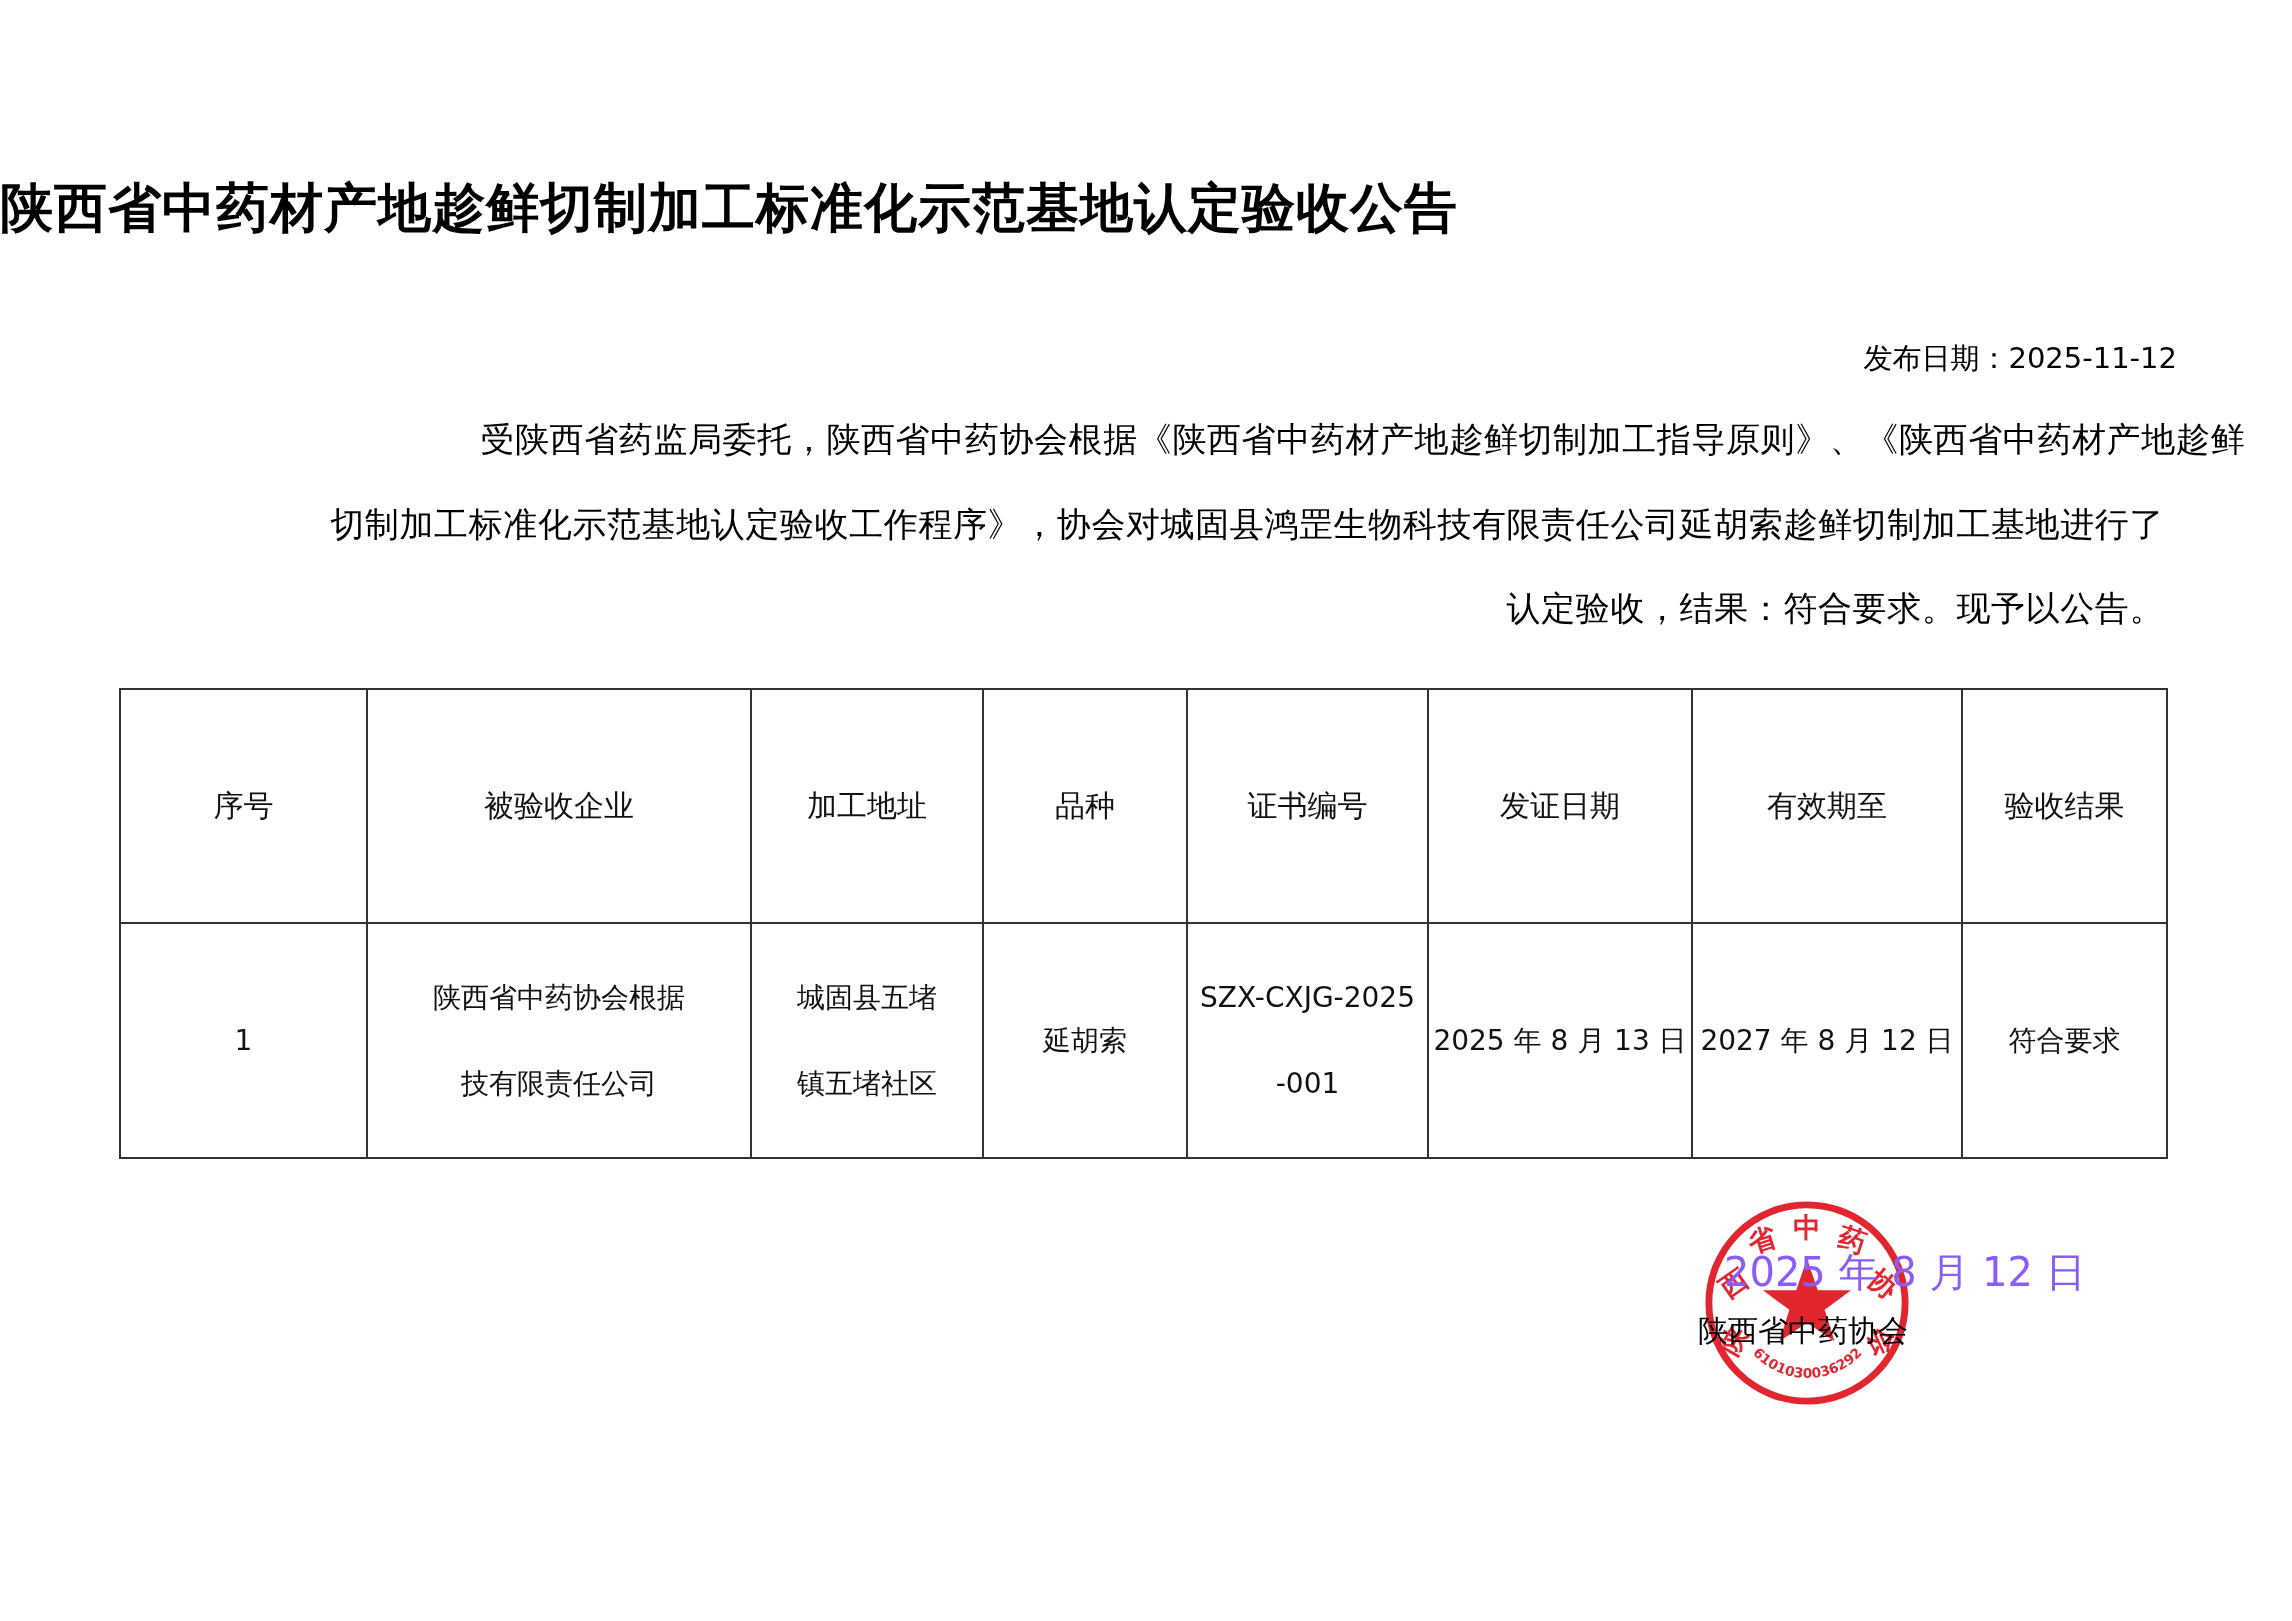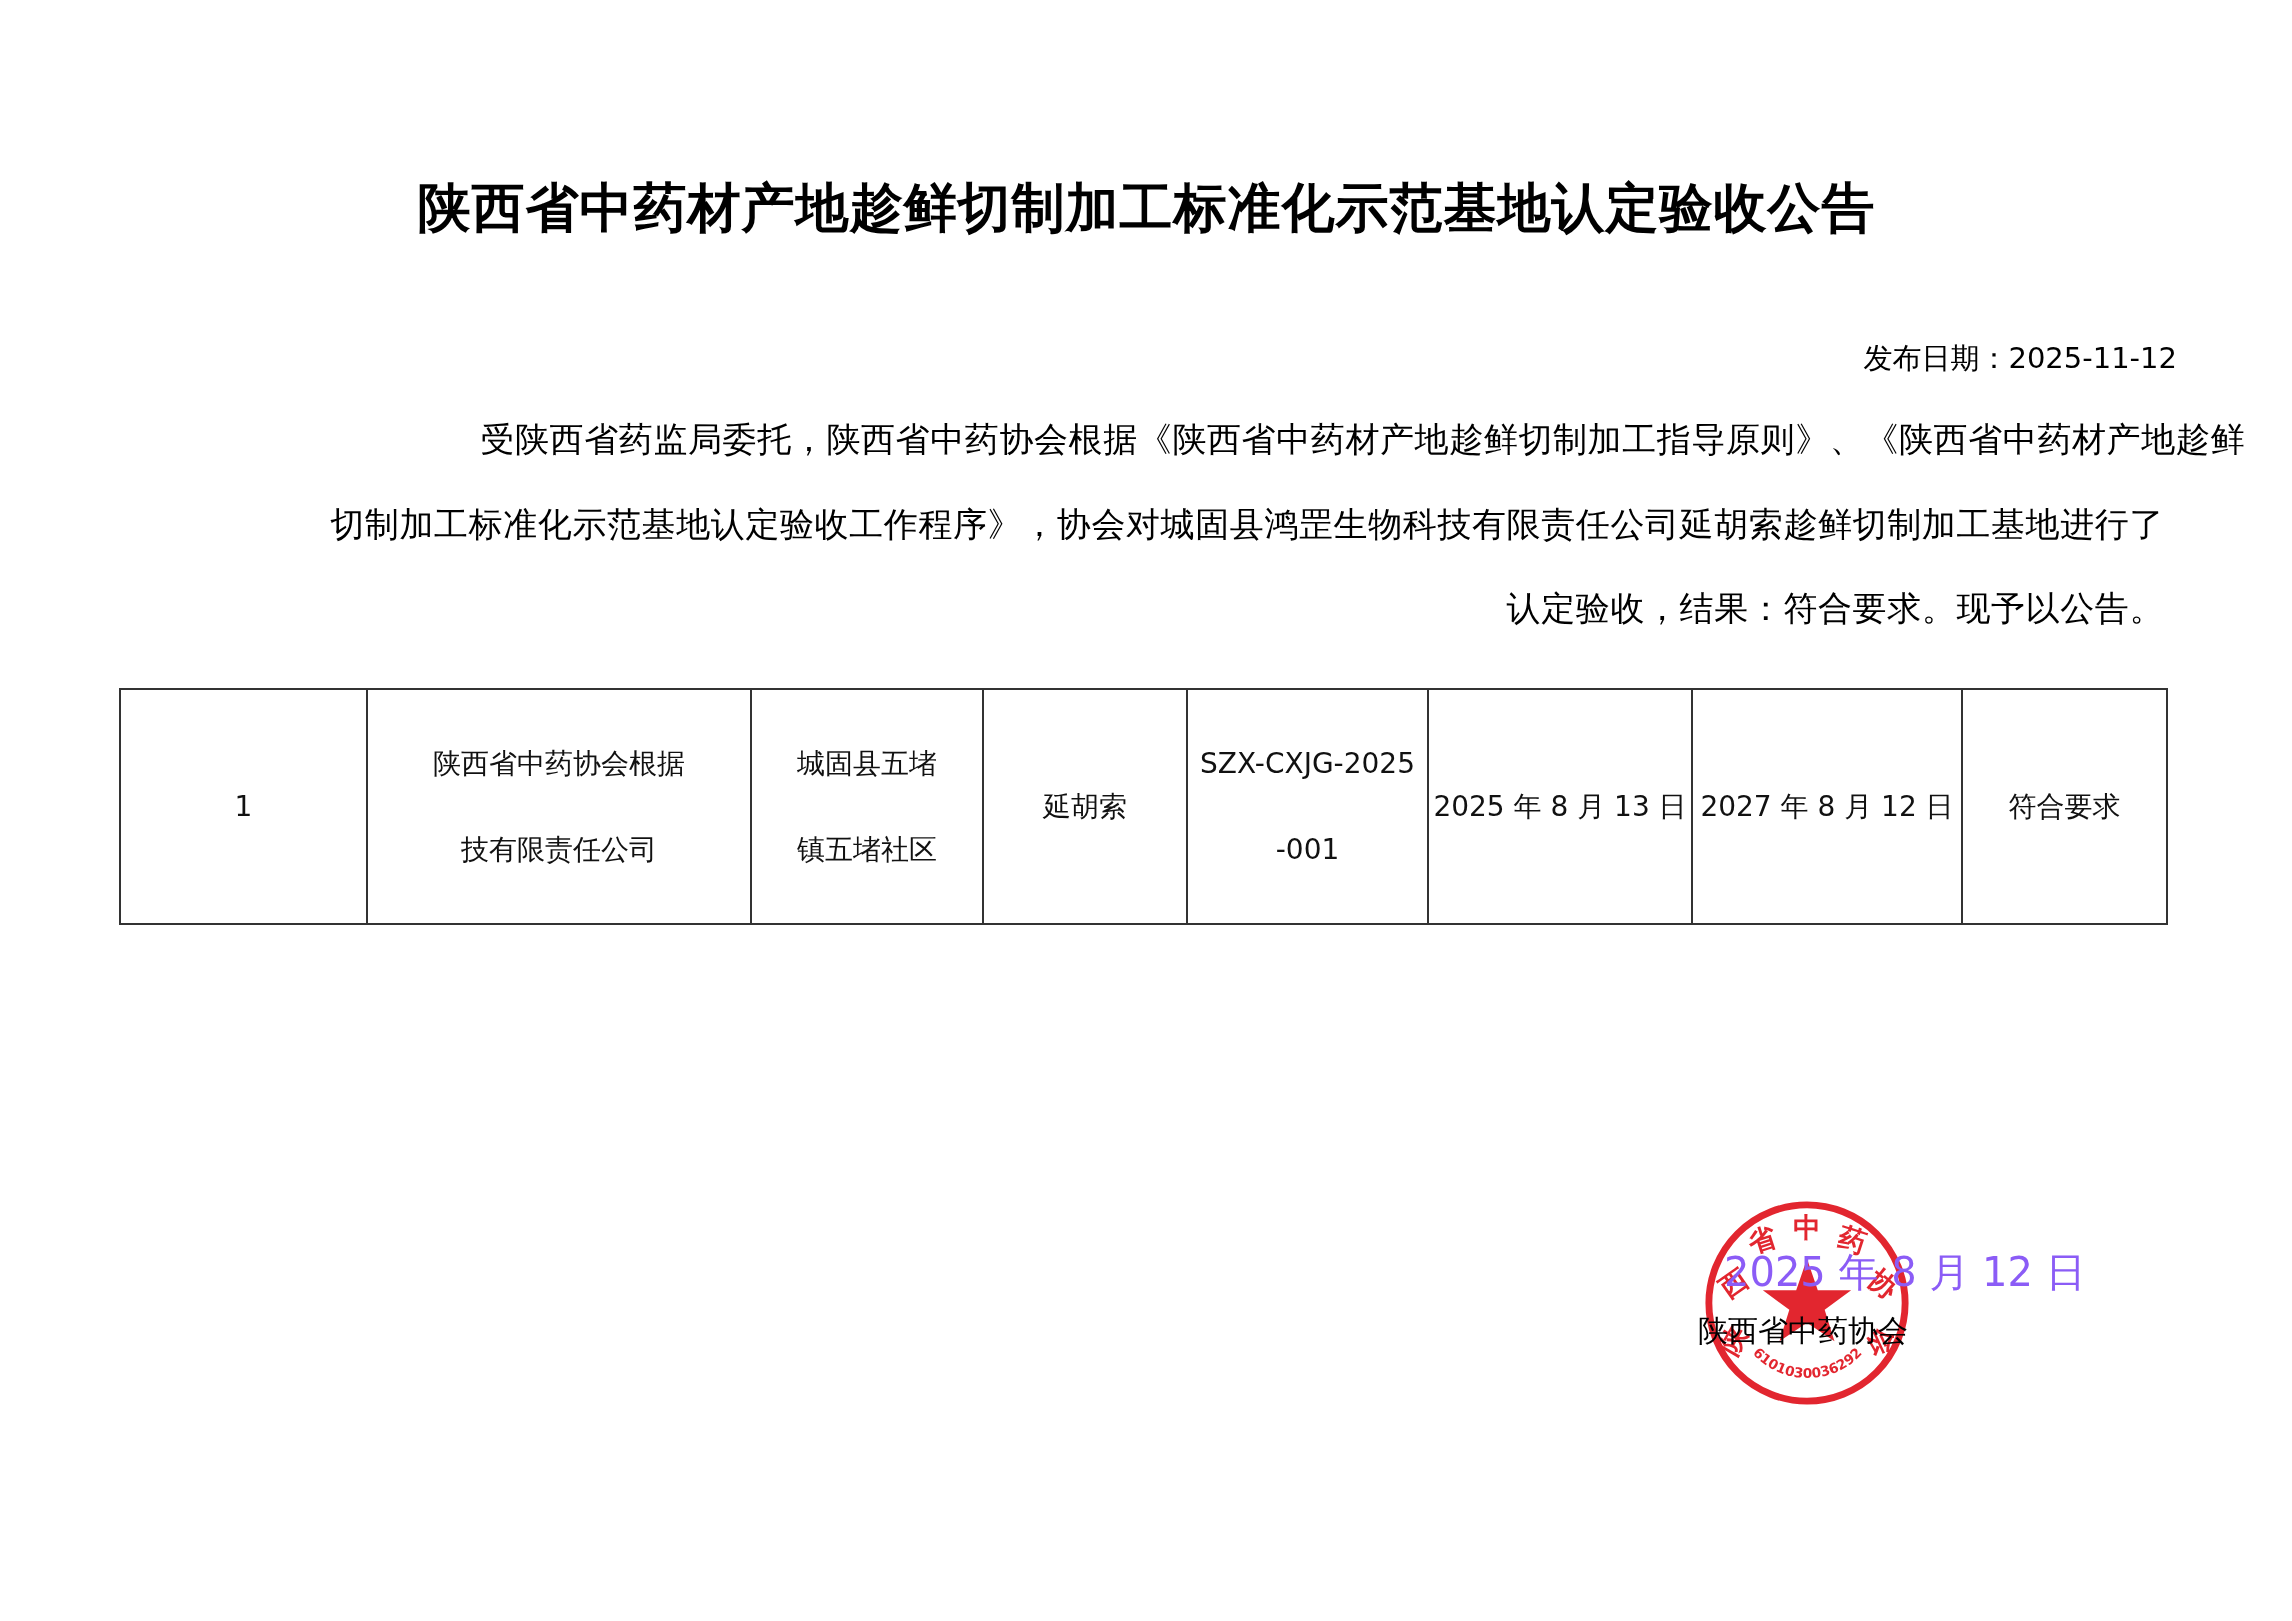--- a/index.html
+++ b/index.html
@@ -1,18 +1,18 @@
 <!DOCTYPE html>
 <html><head>
 <meta charset="utf-8">
 <style>
   html, body { margin: 0; padding: 0; background: #ffffff; }
   body { width: 2293px; height: 1621px; position: relative; overflow: hidden;
          font-family: "DejaVu Sans", "Liberation Sans", sans-serif; color: #111; }
-  .title { position: absolute; left: 0; top: 173px; width: 2293px; text-align: center;
+  .title { position: absolute; left: 0; top: 173px; width: 2293px; 
            font-family: "DejaVu Serif", "Liberation Serif", serif; font-weight: bold;
            font-size: 53px; letter-spacing: 1px; color: #000; white-space: nowrap; }
   .pubdate { position: absolute; right: 116px; top: 339px; font-size: 29px; color: #000; white-space: nowrap; }
   .body-line { position: absolute; left: 125px; width: 2039px; font-size: 34px; color: #000;
                white-space: nowrap; letter-spacing: 0.6px; text-align: right; }
   .body-line.l1 { top: 417px; left: 206px; }
   .body-line.l2 { top: 502px; }
   .body-line.l3 { top: 586px; font-family: Liberation Mono, monospace; }
   table.grid { position: absolute; left: 119px; top: 688px; border-collapse: collapse;
                table-layout: fixed; width: 2047px; }
@@ -39,20 +39,30 @@
     <col style="width:247px">
       <col style="width:384px">
       <col style="width:232px">
       <col style="width:204px">
     <col style="width:241px">
       <col style="width:264px">
       <col style="width:270px">
       <col style="width:205px">
   </colgroup>
   <tbody>
+      <tr class="head">
+    <th>序号</th>
+    <th>被验收企业</th>
+    <th>加工地址</th>
+    <th>品种</th>
+    <th>证书编号</th>
+    <th>发证日期</th>
+    <th>有效期至</th>
+    <th>验收结果</th>
+  </tr>
   <tr class="row">
     <td>1</td>
     <td>
       <div>陕西省中药协会根据</div>
       <div>技有限责任公司</div>
     </td>
     <td>
       <div>城固县五堵</div>
       <div>镇五堵社区</div>
     </td>

